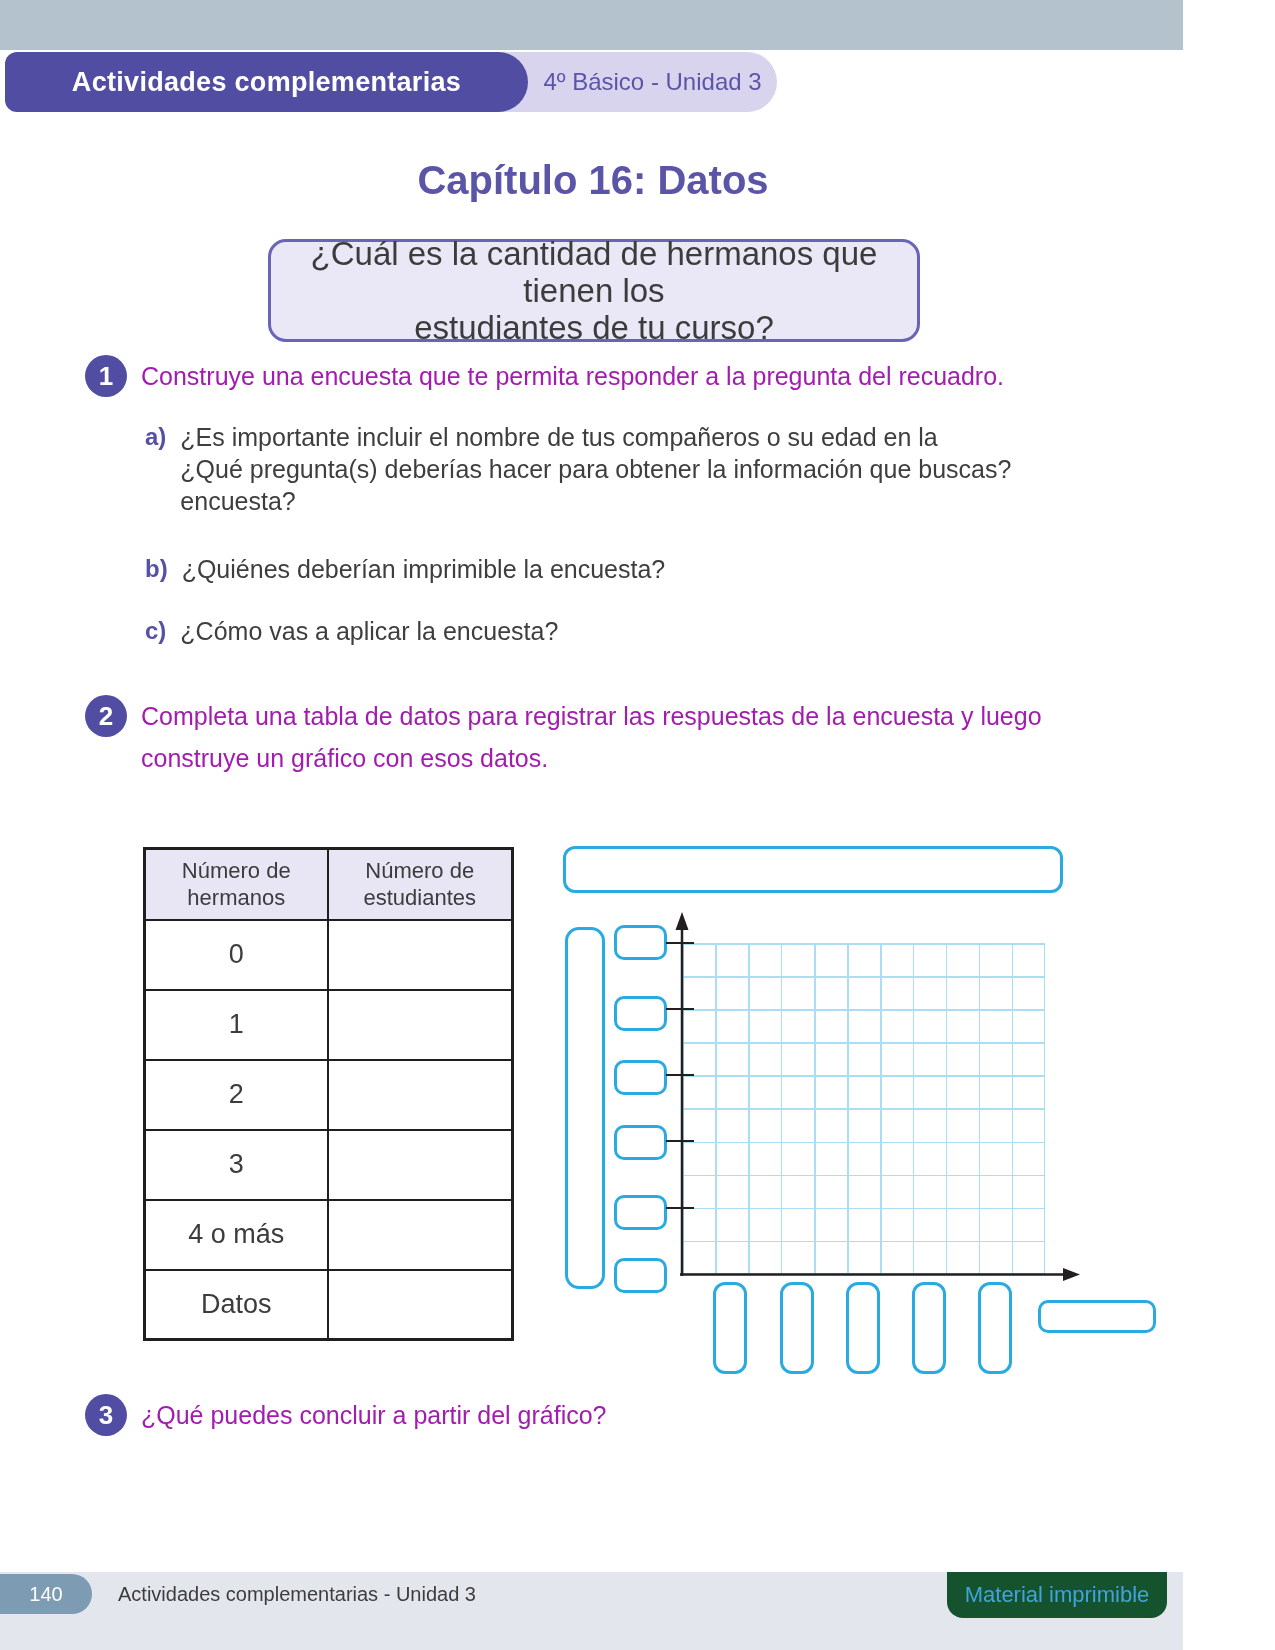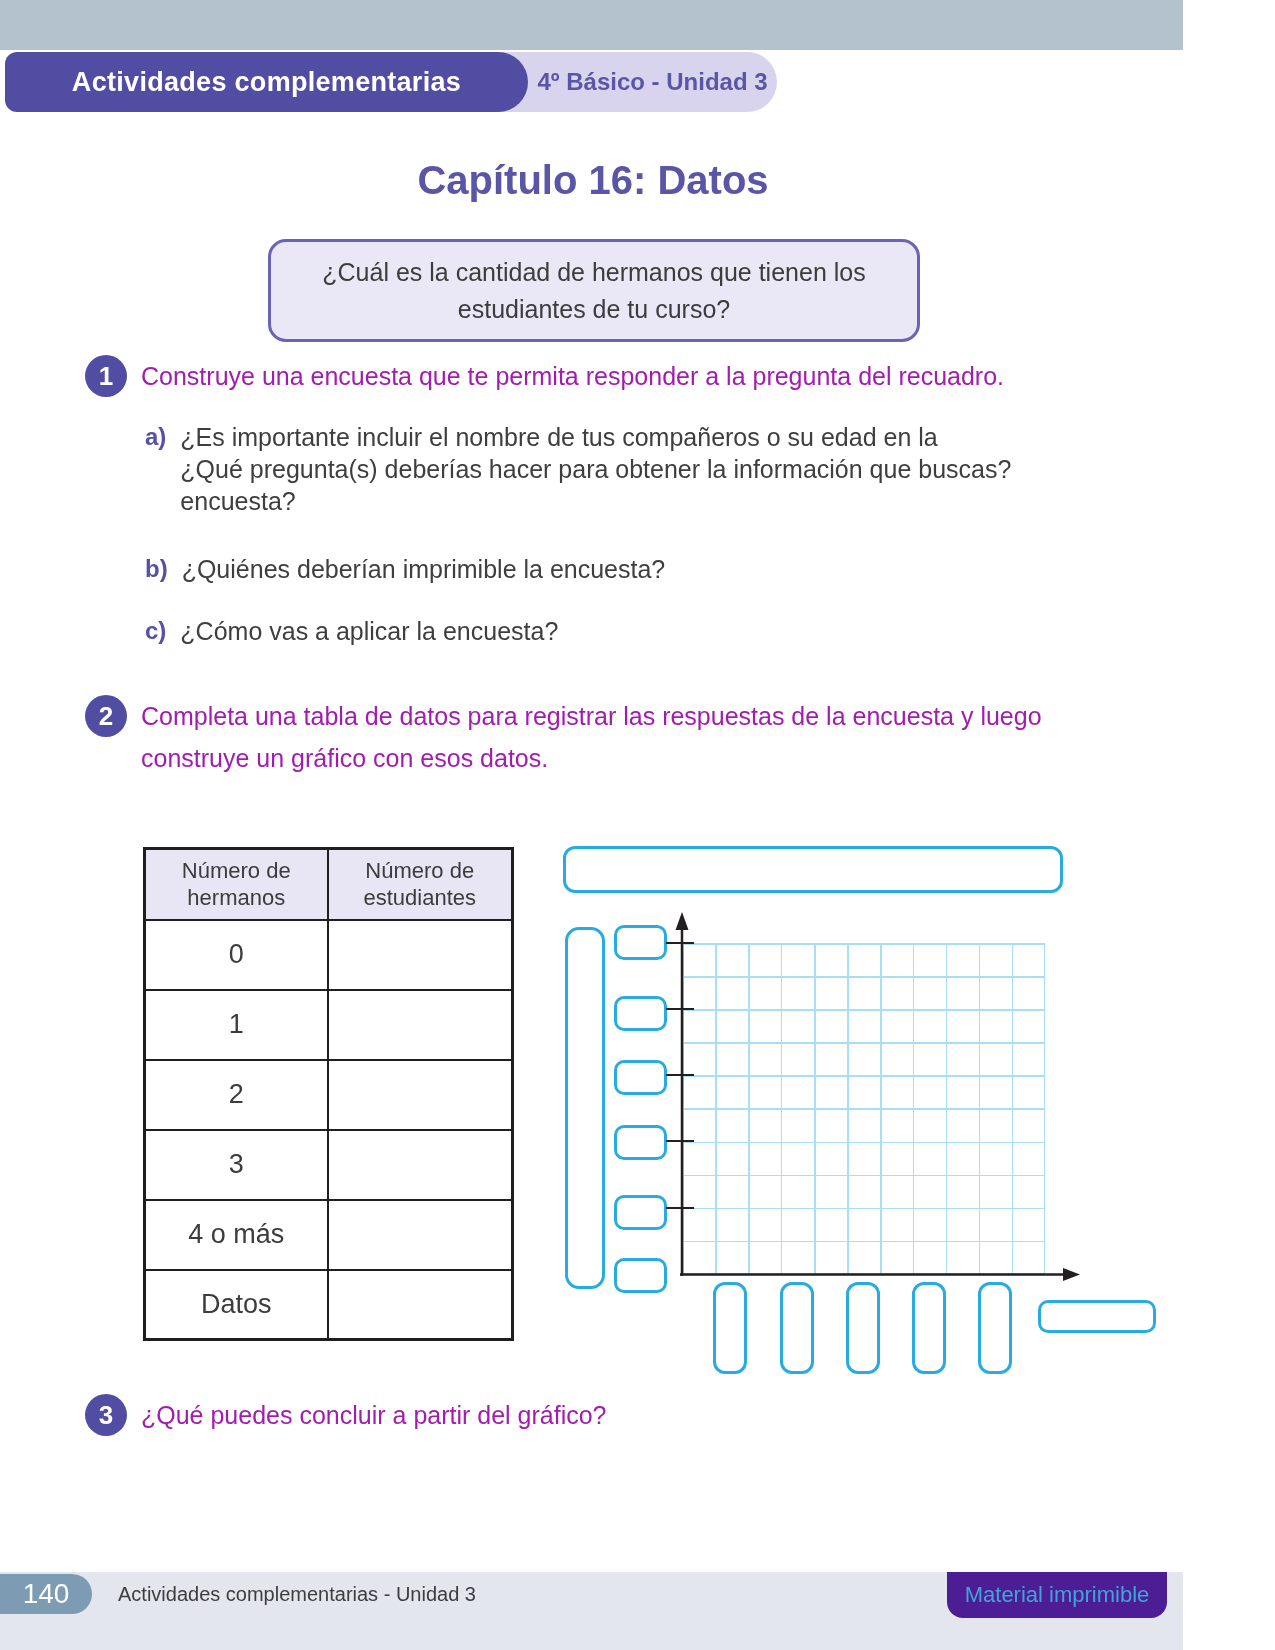--- a/index.html
+++ b/index.html
@@ -10,31 +10,31 @@
   
   .topbar { position:absolute; left:0; top:0; width:1275px; height:50px; background:#b3c2cd; }
   .pill-lavender { position:absolute; left:30px; top:52px; width:747px; height:60px;
     background:#d9d4ee; border-radius:14px 30px 30px 14px; }
   .pill-purple { position:absolute; left:5px; top:52px; width:523px; height:60px;
     background:#504da2; border-radius:12px 30px 30px 12px;
     display:flex; align-items:center; justify-content:center; }
   .pill-purple span { color:#ffffff; font-size:27px; font-weight:bold; letter-spacing:0.3px; }
   .pill-lavender-label { position:absolute; left:528px; top:52px; width:249px; height:60px;
     display:flex; align-items:center; justify-content:center; }
-  .pill-lavender-label span { color:#5b55a8; font-size:24px; font-weight:bold; }
+  .pill-lavender-label span { color:#5b55a8; font-size:24px; font-weight:normal; }
 
   
   .chapter-title { position:absolute; left:0; top:158px; width:1186px; text-align:center;
     color:#5b55a8; font-size:40px; font-weight:bold; }
 
   
   .question-box { position:absolute; left:268px; top:239px; width:652px; height:103px;
     background:#eae8f7; border:3px solid #6a64b8; border-radius:18px;
     display:flex; flex-direction:column; align-items:center; justify-content:center; }
-  .question-box div { font-size:25px; line-height:37px; color:#3c3c3c; text-align:center; }
+  .question-box div { font-size:33px; line-height:37px; color:#3c3c3c; text-align:center; }
 
   
   .num-circle { width:42px; height:42px; border-radius:50%; background:#504da2; flex:0 0 42px;
     display:flex; align-items:center; justify-content:center;
     color:#ffffff; font-size:26px; font-weight:bold; }
   .item { position:absolute; display:flex; gap:14px; }
   .item .itext { font-size:25px; color:#a21caf; }
   .item .itext .ln { line-height:42px; }
   .sub { position:absolute; display:flex; gap:14px; }
   .sub .slabel { color:#5551a5; font-size:24px; font-weight:bold; line-height:32px; }
@@ -71,27 +71,27 @@
   .grid { position:absolute; left:682px; top:943px; width:363px; height:331px;
     background-image:
       repeating-linear-gradient(to right, #a9def5 0, #a9def5 1.5px, transparent 1.5px, transparent 33px),
       repeating-linear-gradient(to bottom, #a9def5 0, #a9def5 1.5px, transparent 1.5px, transparent 33.1px);
     border-right:1.5px solid #a9def5; border-bottom:1.5px solid #a9def5; }
   .axes-svg { position:absolute; left:655px; top:905px; width:440px; height:395px; }
 
   
   .footer-band { position:absolute; left:0; top:1572px; width:1275px; height:78px; background:#e4e6ee; }
   .footer-tab { position:absolute; left:947px; top:1572px; width:220px; height:46px;
-    background:#4c1d95; border-radius:0 0 16px 16px;
+    background:#14532d; border-radius:0 0 16px 16px;
     display:flex; align-items:center; justify-content:center; }
   .footer-tab span { color:#41a3da; font-size:22px; }
   .page-pill { position:absolute; left:0; top:1574px; width:92px; height:40px;
     background:#7e9bb4; border-radius:0 20px 20px 0;
     display:flex; align-items:center; justify-content:center; }
-  .page-pill span { color:#ffffff; font-size:28px; }
+  .page-pill span { color:#ffffff; font-size:20px; }
   .footer-text { position:absolute; left:118px; top:1574px; height:40px;
     display:flex; align-items:center; font-size:20px; color:#3d3d3d; }
 </style>
 </head>
 <body>
 
 <div class="page">
 
   <div class="topbar"></div>
   <div class="pill-lavender"></div>

